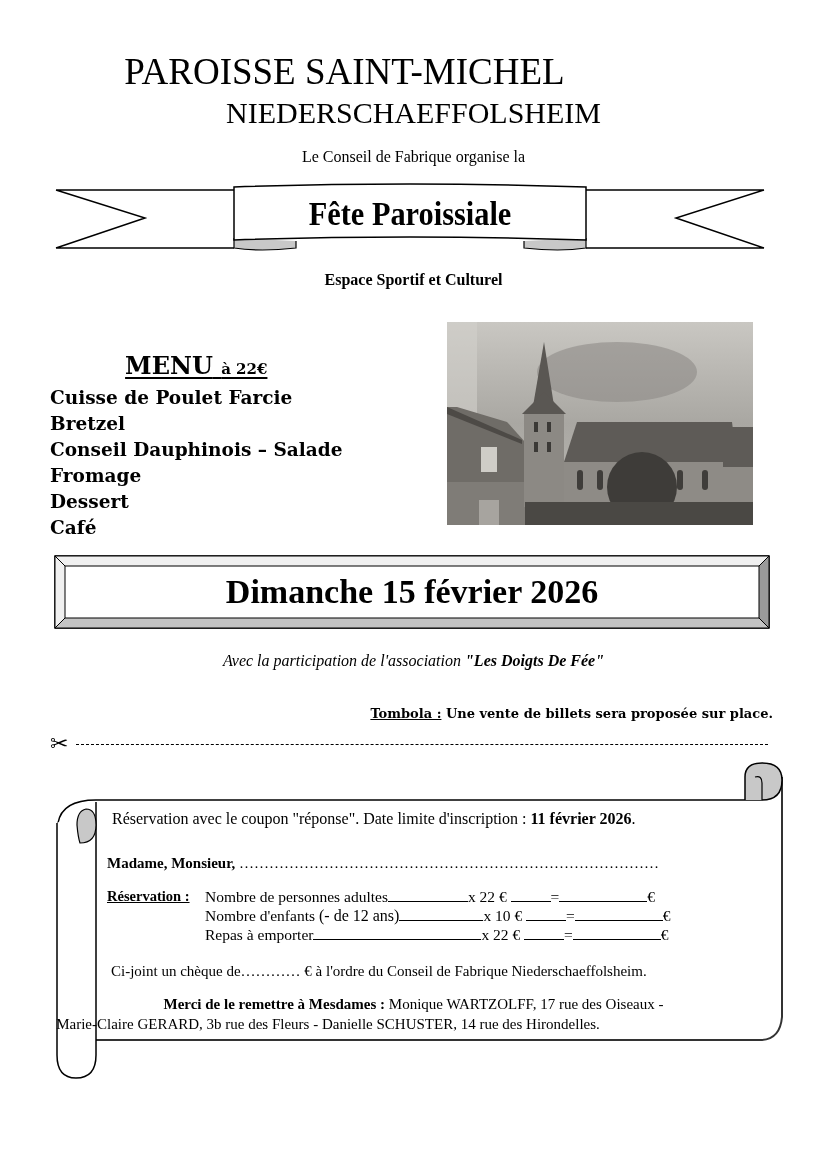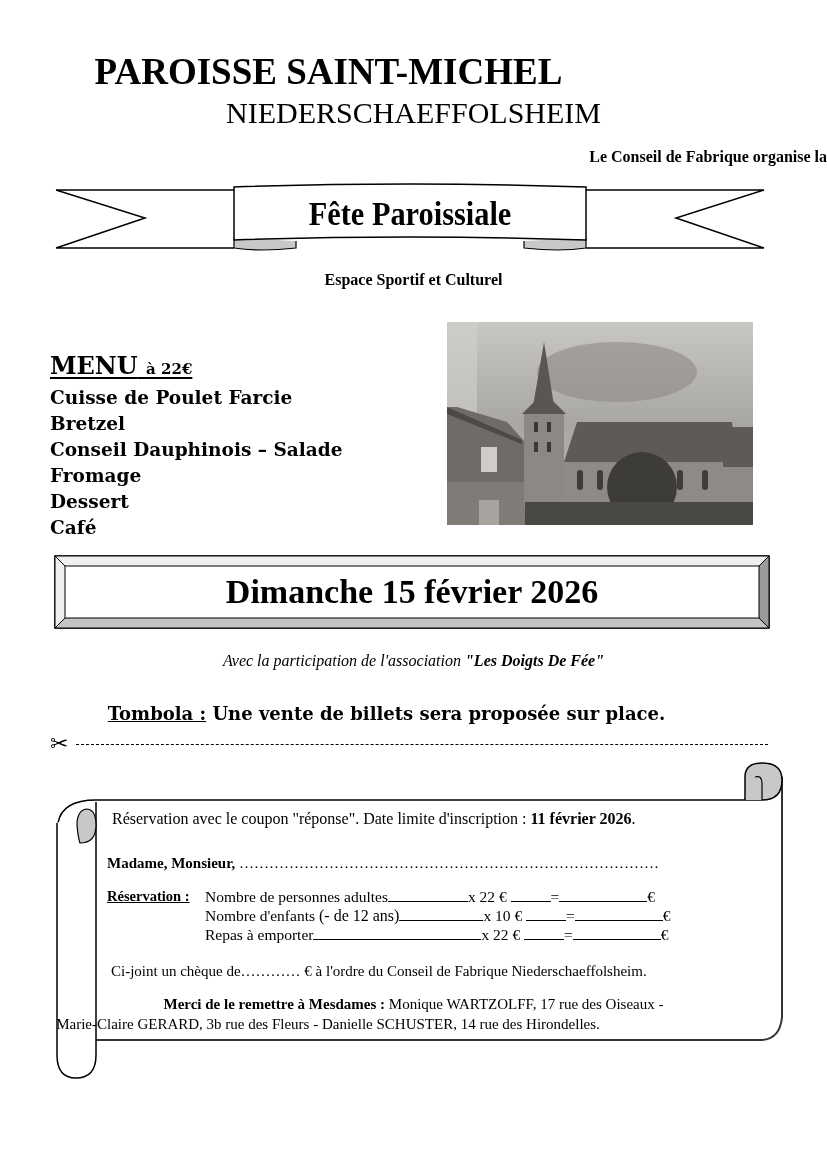--- a/index.html
+++ b/index.html
@@ -1,40 +1,40 @@
 <!DOCTYPE html>
 <html><head>
 <meta charset="utf-8">
 <style>
   html, body { margin: 0; padding: 0; background: #ffffff; }
   body { width: 827px; height: 1169px; position: relative; overflow: hidden; color: #000; font-family: "Liberation Serif", serif; }
   .abs { position: absolute; }
   .center { text-align: center; }
 
-  #title { left: 0; width: 657px; top: 50px; font-size: 37px; font-weight: bold; line-height: 44px; }
+  #title { left: 16px; width: 657px; top: 50px; font-size: 37px; font-weight: normal; line-height: 44px; }
   #subtitle { left: 0; width: 827px; top: 95px; font-size: 30px; line-height: 36px; }
-  #organiser { left: 0; width: 827px; top: 147px; font-size: 16px; font-weight: bold; line-height: 20px; text-align: right; }
+  #organiser { left: 0; width: 827px; top: 147px; font-size: 16px; font-weight: normal; line-height: 20px; }
 
   #ribbon-svg { left: 0; top: 178px; }
   #banner-text { left: 234px; width: 352px; top: 193px; font-size: 33px; font-weight: bold; line-height: 42px; font-family: "Liberation Serif", serif; transform: scaleX(0.92); }
   #venue { left: 0; width: 827px; top: 270px; font-size: 16px; font-weight: bold; line-height: 20px; }
 
   #menu { left: 50px; top: 350px; font-family: "DejaVu Serif", serif; font-weight: bold; }
-  #menu-heading { font-size: 24px; line-height: 32px; text-decoration: underline; text-decoration-thickness: 2px; text-underline-offset: 3px; }
+  #menu-heading { font-size: 24px; line-height: 32px; text-decoration: underline; text-decoration-thickness: 2px; text-underline-offset: 3px; text-align: center; }
   #menu-heading .price { font-size: 15px; }
   .menu-item { font-size: 18.5px; line-height: 26px; white-space: nowrap; }
 
   #photo { left: 447px; top: 322px; width: 306px; height: 203px; background: #b9b7b1; overflow: hidden; }
 
   #date-box { left: 54px; top: 555px; width: 716px; height: 74px; }
   #date-text { left: 54px; width: 716px; top: 569px; font-size: 34px; font-weight: bold; line-height: 46px; }
 
   #participation { left: 0; width: 827px; top: 650px; font-size: 16px; font-style: italic; line-height: 22px; font-family: "Liberation Serif", serif; }
   #participation .assoc { font-weight: bold; }
-  #tombola { left: 0; width: 773px; top: 703px; font-size: 18px; font-weight: bold; line-height: 22px; font-family: "DejaVu Serif", serif; }
+  #tombola { left: 0; width: 773px; top: 703px; font-size: 13px; font-weight: bold; line-height: 22px; font-family: "DejaVu Serif", serif; text-align: right; }
   #tombola .lbl { text-decoration: underline; }
   #scissors { left: 50px; top: 733px; font-size: 22px; line-height: 22px; }
   #dashes { left: 76px; top: 744px; width: 692px; border-top: 1.5px dashed #000; }
 
   #scroll-svg { left: 0; top: 755px; }
 
   .form-text { font-size: 16px; line-height: 20px; white-space: nowrap; }
   #resv-intro { left: 112px; top: 809px; }
   #resv-intro .b { font-weight: bold; }
   #salutation { left: 107px; top: 853px; font-size: 15px; }

